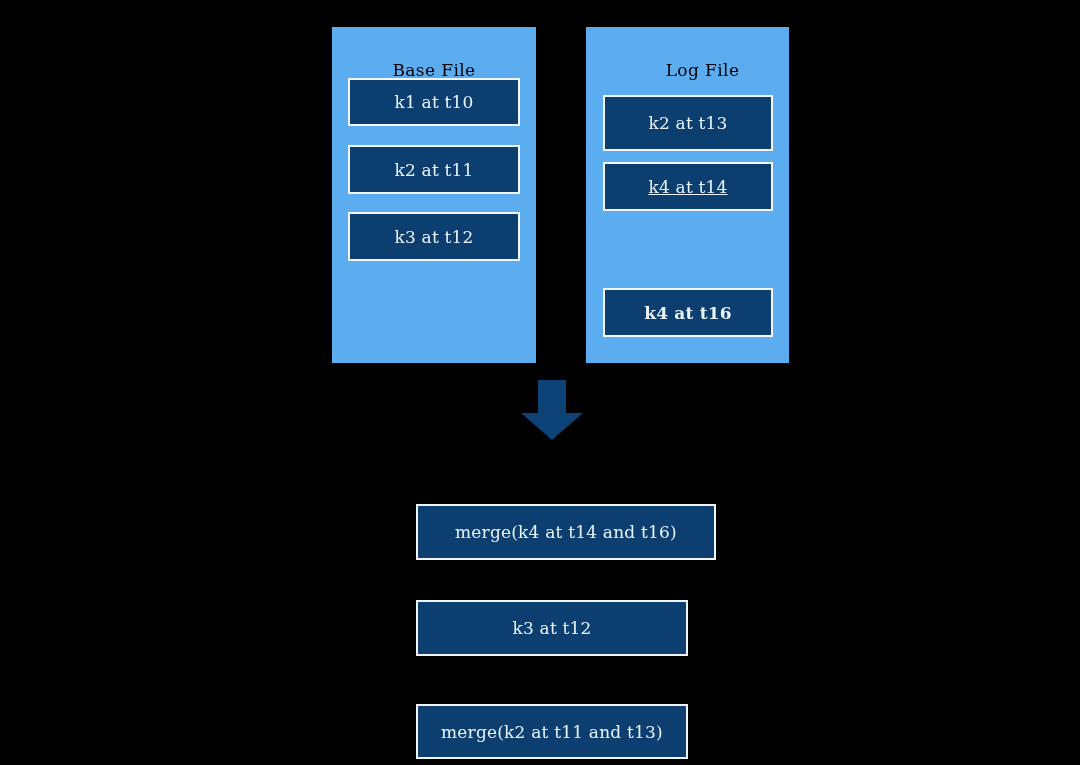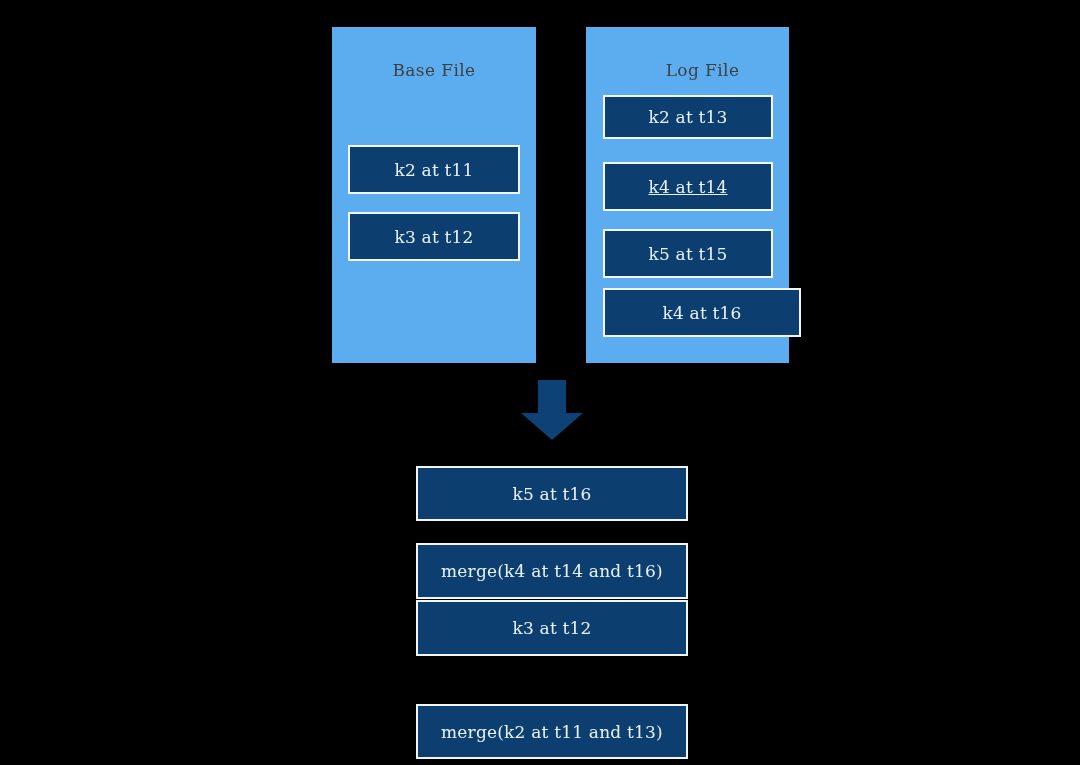--- a/index.html
+++ b/index.html
@@ -29,21 +29,21 @@
   .file-panel {
     position: absolute;
     background: #5BADF0;
     box-sizing: border-box;
   }
   .panel-title {
     position: absolute;
     left: 0;
     right: 0;
     text-align: center;
-    color: #404040;
+    color: #000000;
     font-size: 17px;
     letter-spacing: 0.4px;
     line-height: 1;
     white-space: nowrap;
   }
 
   
   .entry-box {
     position: absolute;
     background: #0C3F70;
@@ -69,54 +69,53 @@
   
   #base-panel  { left: 332px; top: 27px;  width: 204px; height: 336px; }
   #base-title  { top: 35px; }
   #base-e0 { left: 348px; top: 78px;  width: 172px; height: 48px; }
   #base-e1 { left: 348px; top: 145px; width: 172px; height: 49px; text-align: center; }
   #base-e2 { left: 348px; top: 212px; width: 172px; height: 49px; }
 
   
   #log-panel { left: 586px; top: 27px;  width: 203px; height: 336px; }
   #log-title { top: 35px; padding-left: 30px; }
-  #log-e0 { left: 603px; top: 95px;  width: 170px; height: 44px; }
+  #log-e0 { left: 603px; top: 95px;  width: 170px; height: 56px; }
   #log-e1 { left: 603px; top: 162px; width: 170px; height: 49px; text-decoration: underline; }
   #log-e2 { left: 603px; top: 229px; width: 170px; height: 49px; }
-  #log-e3 { left: 603px; top: 288px; width: 198px; height: 49px; }
+  #log-e3 { left: 603px; top: 288px; width: 170px; height: 49px; font-weight: bold; }
 
   
   #res-0 { left: 416px; top: 466px; width: 272px; height: 55px; }
-  #res-1 { left: 416px; top: 543px; width: 272px; height: 56px; }
+  #res-1 { left: 416px; top: 504px; width: 300px; height: 56px; }
   #res-2 { left: 416px; top: 600px; width: 272px; height: 56px; }
   #res-3 { left: 416px; top: 668px; width: 272px; height: 55px; margin-top: 36px; }
 
   #merge-arrow { left: 521px; top: 380px; width: 62px; height: 60px; }
 </style>
 </head>
 <body>
 
 <div class="canvas">
 
   <div class="file-panel" id="base-panel">
     <div class="panel-title" id="base-title">Base File</div>
   </div>
+  <div class="entry-box" id="base-e0">k1 at t10</div>
   <div class="entry-box" id="base-e1">k2 at t11</div>
   <div class="entry-box" id="base-e2">k3 at t12</div>
 
   <div class="file-panel" id="log-panel">
     <div class="panel-title" id="log-title">Log File</div>
   </div>
   <div class="entry-box" id="log-e0">k2 at t13</div>
   <div class="entry-box" id="log-e1">k4 at t14</div>
-  <div class="entry-box" id="log-e2">k5 at t15</div>
   <div class="entry-box" id="log-e3">k4 at t16</div>
 
   <svg class="arrow" id="merge-arrow" viewBox="0 0 62 60">
     <polygon points="17,0 45,0 45,33 62,33 31,60 0,33 17,33" fill="#0C4275"></polygon>
   </svg>
 
-  <div class="entry-box result" id="res-0">k5 at t16</div>
   <div class="entry-box result" id="res-1">merge(k4 at t14 and t16)</div>
   <div class="entry-box result" id="res-2">k3 at t12</div>
   <div class="entry-box result" id="res-3">merge(k2 at t11 and t13)</div>
 
 </div>
 
 </body></html>

